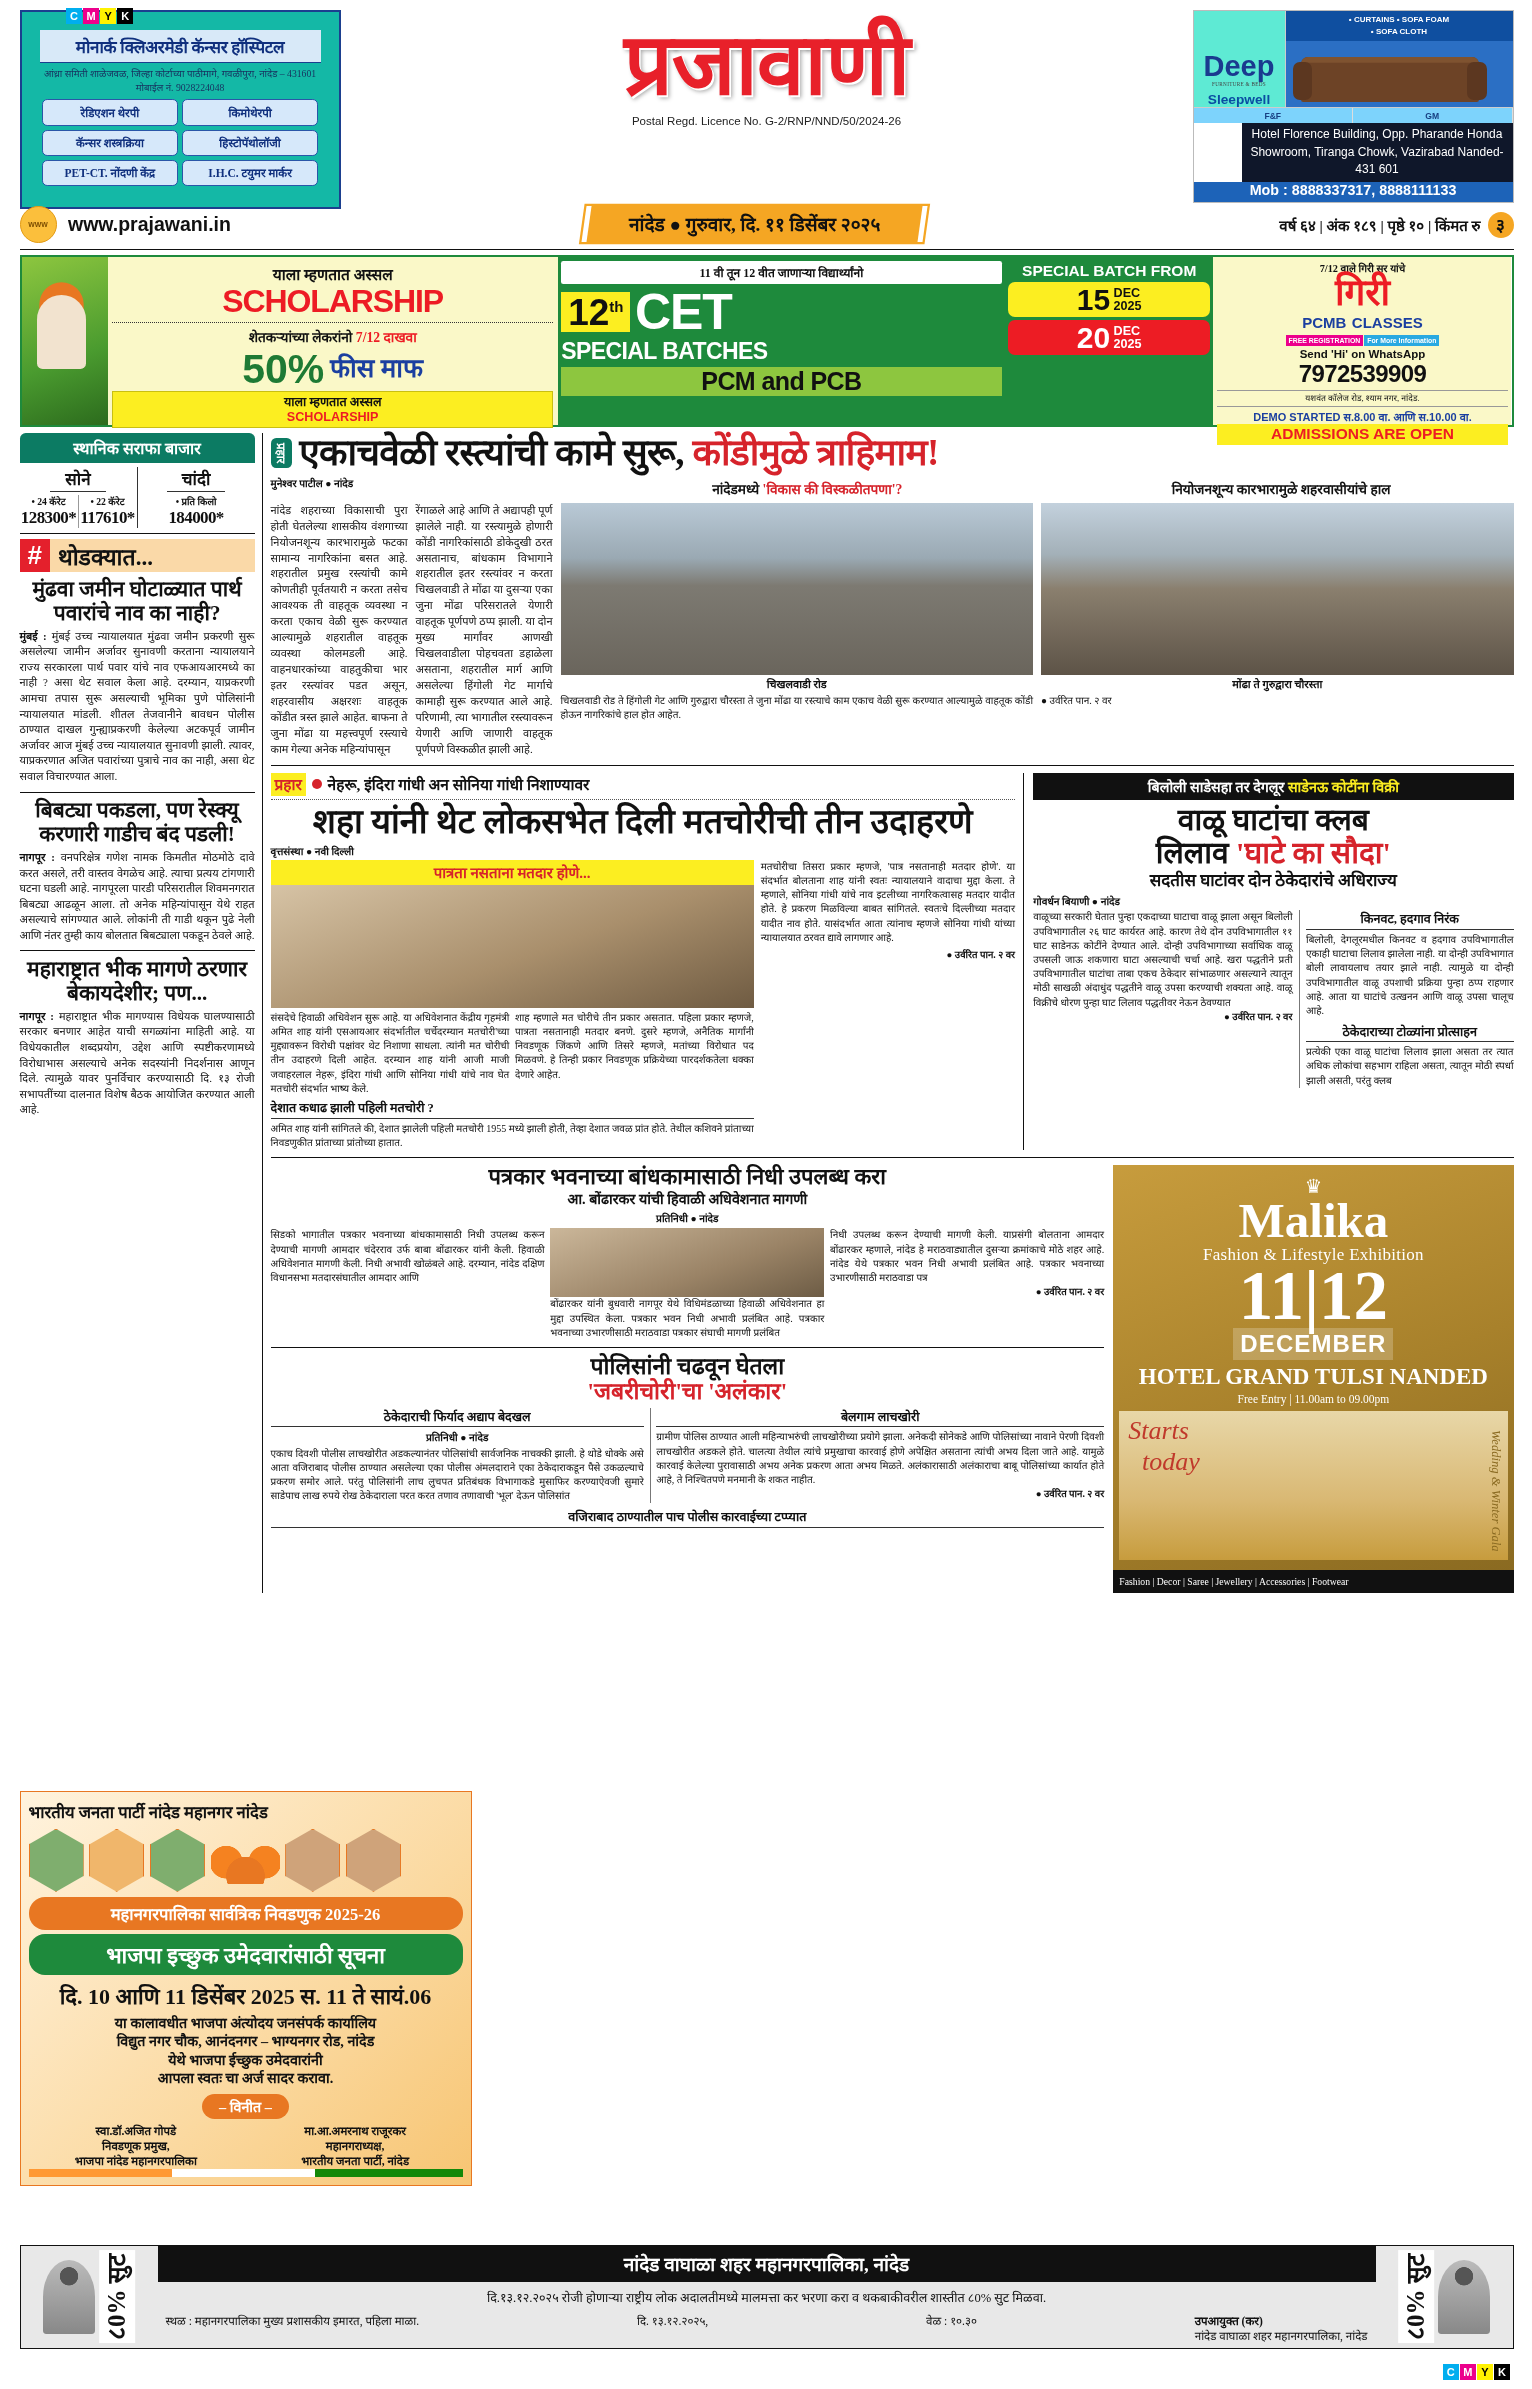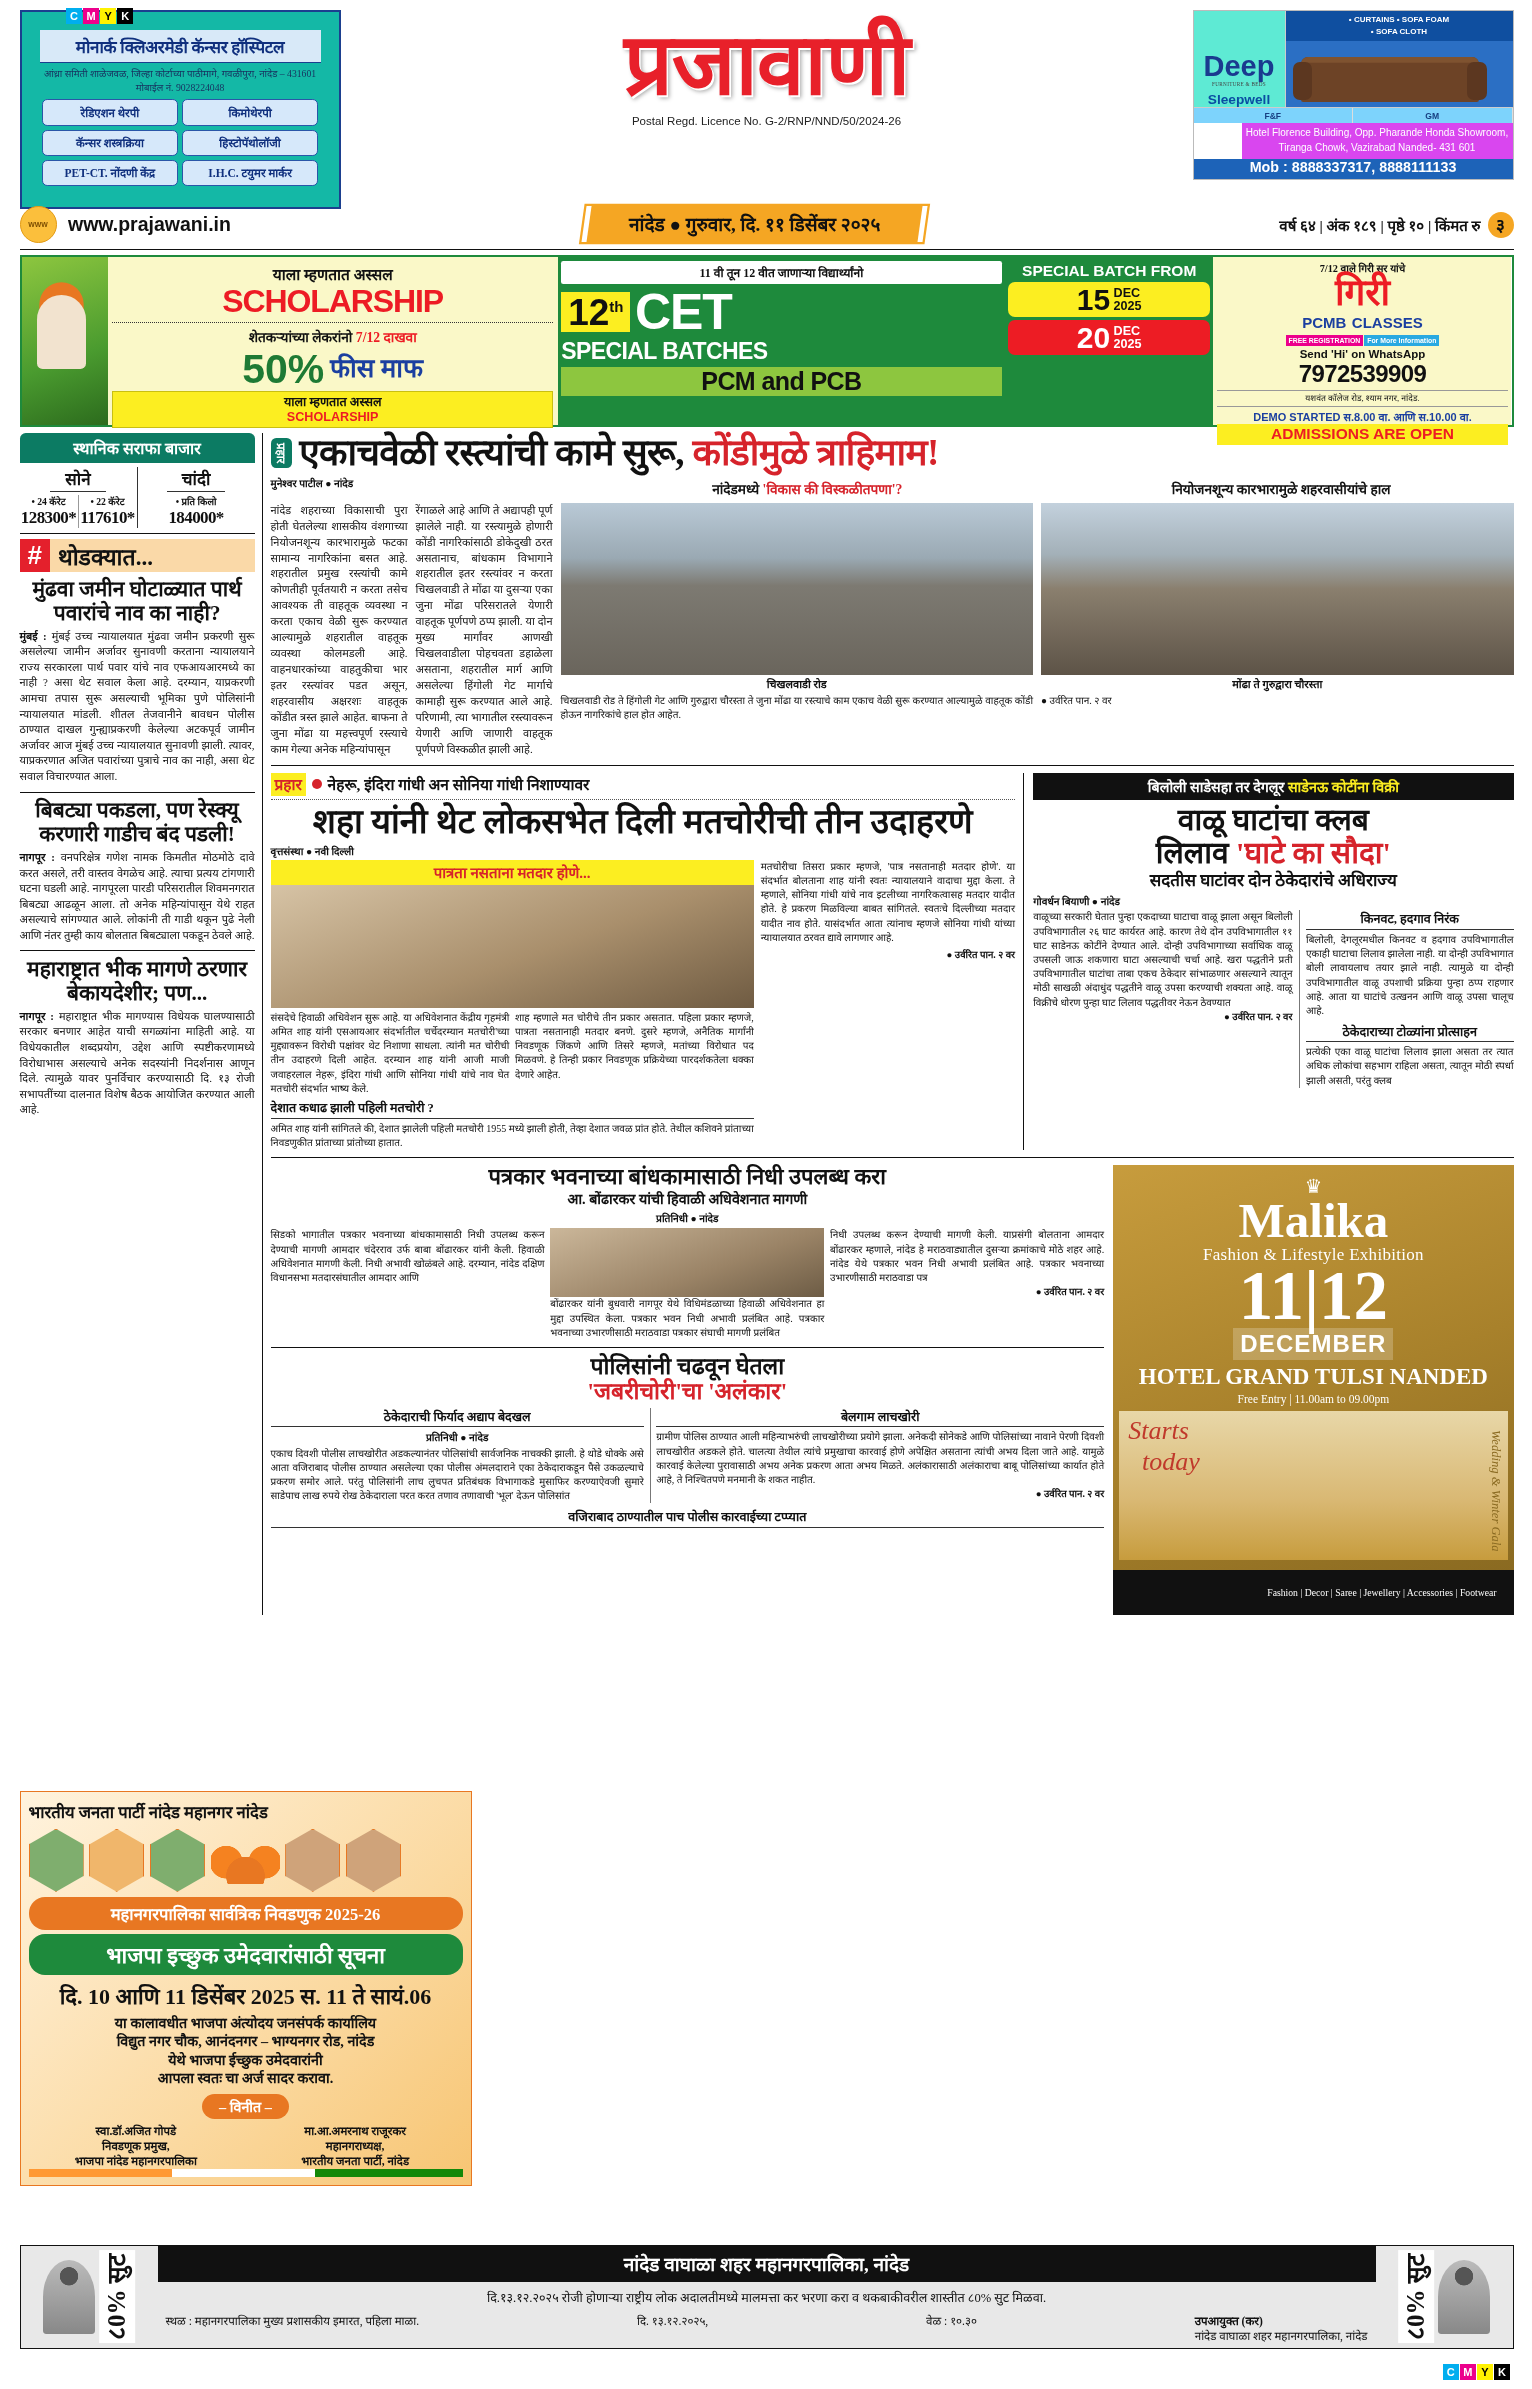--- a/index.html
+++ b/index.html
@@ -51,22 +51,22 @@
       font-size:8px; font-weight:700; text-align:center; padding:2.9px 1.1px; line-height:1.5; }
   .sofa { position:absolute; left:15px; bottom:5.7px; width:178px; height:45px;
       background:#6d4326; border-radius:6.9px 6.9px 2.3px 2.3px; box-shadow:inset 0 5.7px 0 #7f5330; }
   .sofa:before { content:""; position:absolute; left:-8px; top:5.7px; width:19.5px; height:38px;
       background:#5c3720; border-radius:6.9px; }
   .sofa:after { content:""; position:absolute; right:-8px; top:5.7px; width:19.5px; height:38px;
       background:#5c3720; border-radius:6.9px; }
   .deep-brands { display:flex; background:#7dd3fc; border-top:0.6px solid #ccc; }
   .deep-brands span { flex:1; text-align:center; font-family:"Liberation Sans",sans-serif;
       font-weight:700; font-size:8.6px; color:#173f82; padding:2.3px 0; border-right:0.6px solid #ddd; }
-  .deep-addr { background:#d946ef; color:#fff; font-family:"Liberation Sans",sans-serif;
-      text-align:center; font-size:10px; padding:3.4px 2.3px; line-height:1.45;margin-left:48px; }
+  .deep-addr { background:#0f172a; color:#fff; font-family:"Liberation Sans",sans-serif;
+      text-align:center; font-size:12px; padding:3.4px 2.3px; line-height:1.45;margin-left:48px; }
   .deep-mob { background:#1d63b8; color:#fff; font-family:"Liberation Sans",sans-serif;
       font-weight:700; font-size:14.3px; text-align:center; padding:0 2.3px 4px; }
 
   
   .datebar { display:flex; align-items:center; gap:11.5px; margin-top:3.4px; padding:3.4px 0 5.7px;
       border-bottom:1.7px solid #111; }
   .globe { width:37px; height:37px; border-radius:50%; border:1.7px solid #E39A12;
       background:#FBBF3C; display:flex; align-items:center; justify-content:center;
       font-size:6.9px; font-weight:700; color:#7a4c00; font-family:"Liberation Sans",sans-serif; }
   .web { font-family:"Liberation Sans",sans-serif; font-weight:700; font-size:19.5px; color:#111; }
@@ -233,21 +233,21 @@
 
   .malika { background:linear-gradient(160deg,#C79C3D,#A8812B 55%,#8A6A21); color:#fff;
       text-align:center; padding:10.3px 5.7px; position:relative; overflow:hidden; }
   .mal-name { font-family:"Liberation Serif",serif; font-size:49px; font-weight:700; line-height:.95; }
   .mal-sub { font-size:17px; letter-spacing:0.3px; }
   .mal-date { font-size:69px; font-weight:700; line-height:.92; }
   .mal-dec { background:rgba(255,255,255,.22); font-family:"Liberation Sans",sans-serif;
       font-weight:700; font-size:24px; letter-spacing:1.1px; padding:1.7px 6.9px; display:inline-block; }
   .mal-hotel { font-size:23px; font-weight:700; line-height:1.1; margin-top:4.6px; }
   .mal-free { font-size:11.5px; margin-top:3.4px; }
-  .mal-foot { background:#111; color:#fff; font-size:9.7px; padding:17px; text-align:right; }
+  .mal-foot { background:#111; color:#fff; font-size:9.7px; padding:6px; text-align:left; }
 
   .nwcmc { border:1.7px solid #111; display:flex; margin-top:5.7px; background:#e8e8e8; }
   .nwcmc-side { width:137px; display:flex; align-items:center; justify-content:center; gap:3.4px; background:#e8e8e8; }
   .emblem { width:52px; height:74px; background:
       radial-gradient(circle at 50% 22%, #555 0 14%, transparent 15%),
       linear-gradient(#bbb,#888); border-radius:50% 50% 3.4px 3.4px; }
   .suvat { writing-mode:vertical-rl; transform:rotate(180deg);
       font-weight:700; font-size:25px; background:#fff; padding:3.4px 1.1px; }
   .nwcmc-mid { flex:1; }
   .nwcmc-title { background:#111; color:#fff; font-weight:700; font-size:19px;

